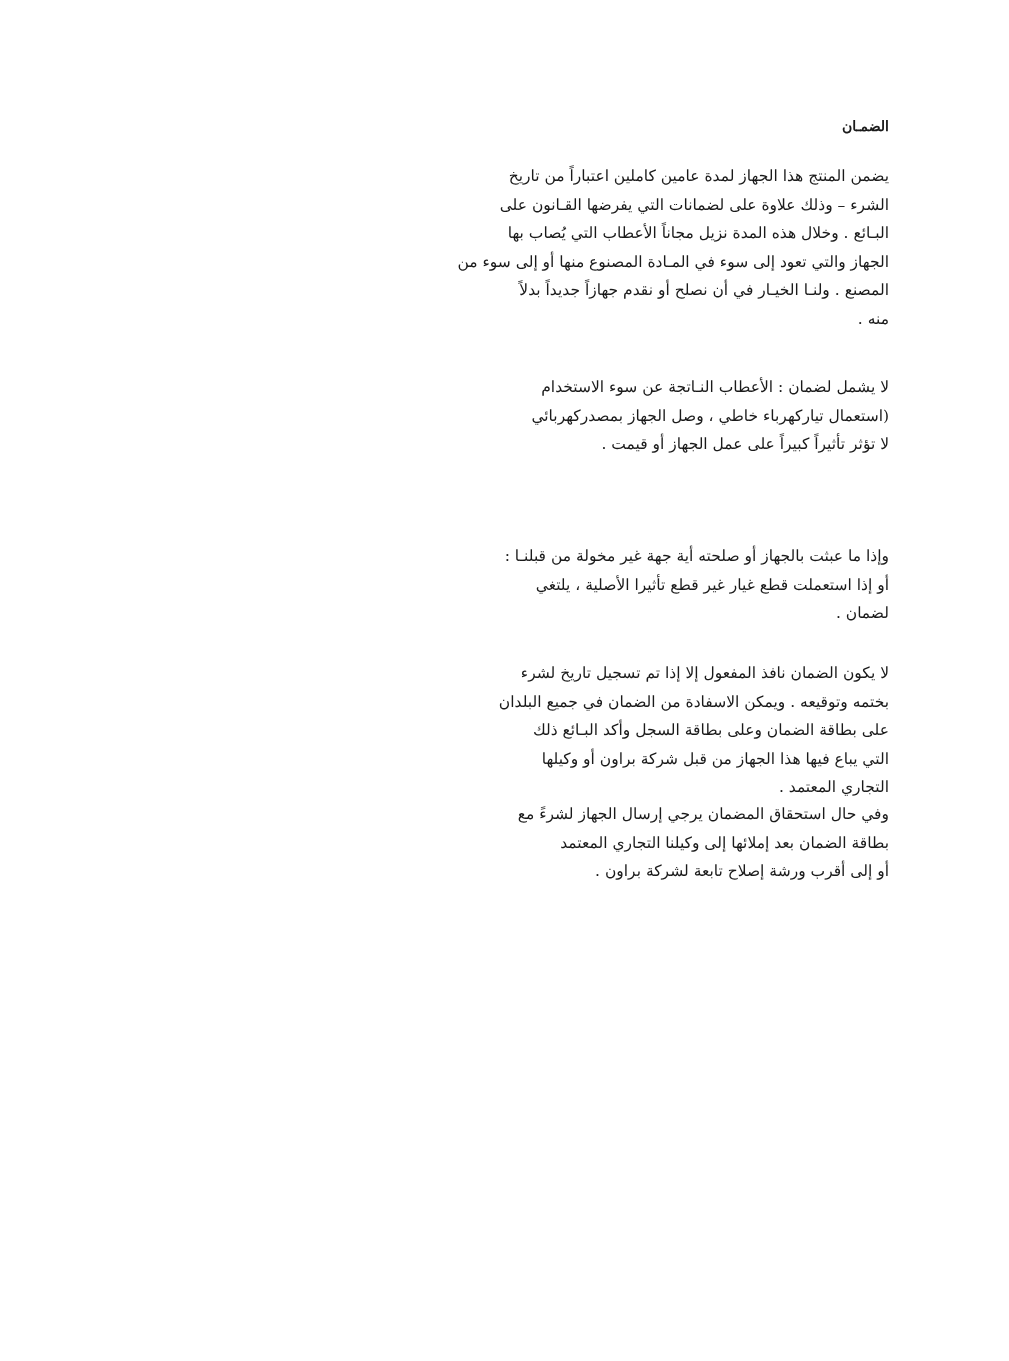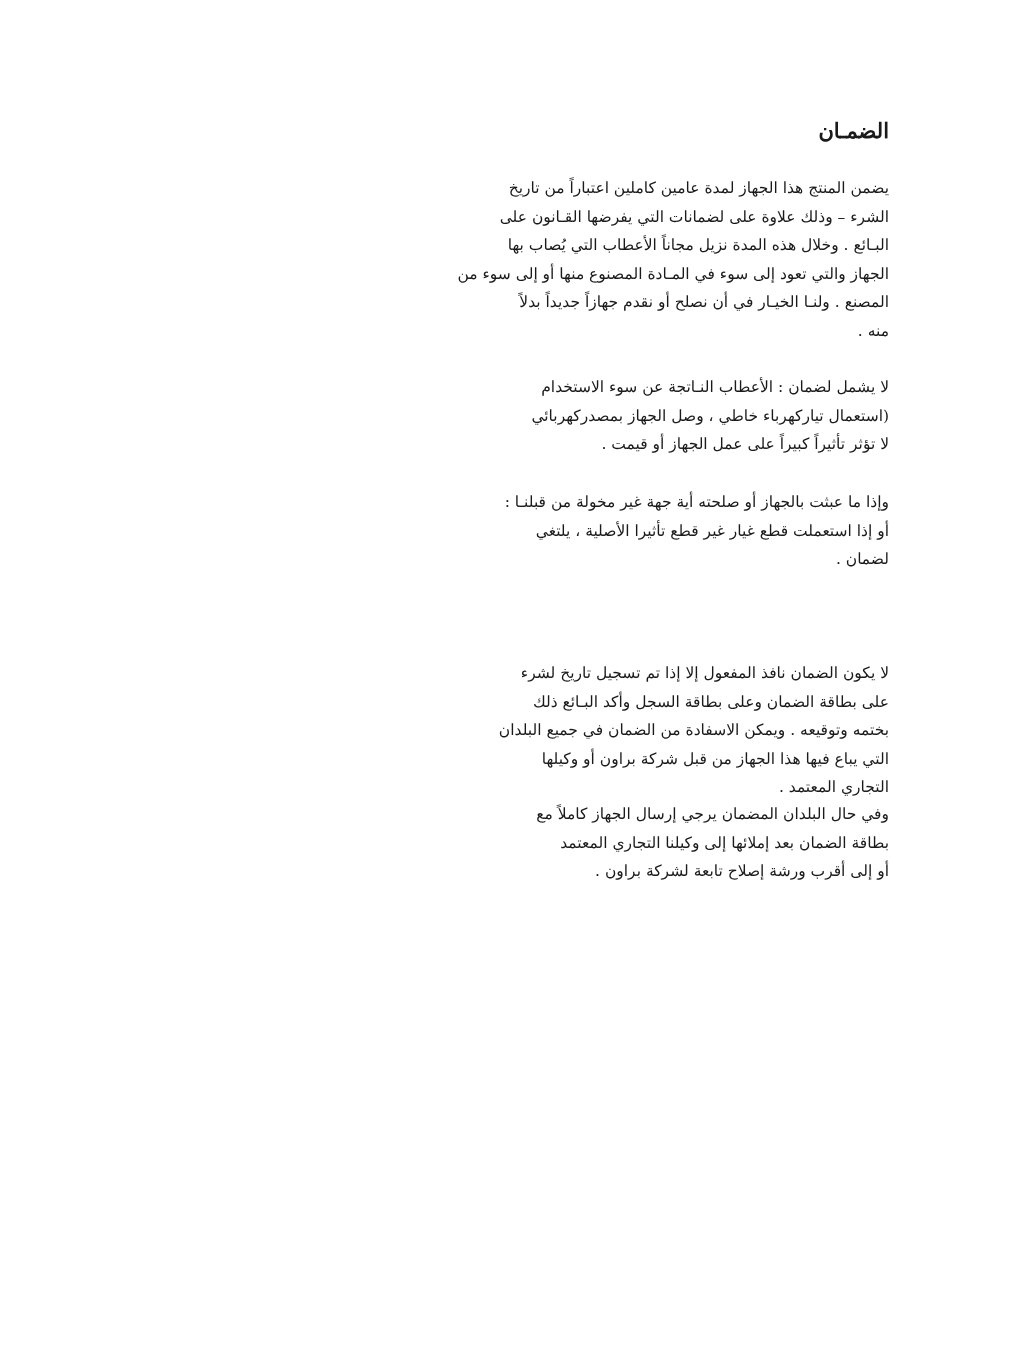--- a/index.html
+++ b/index.html
@@ -4,26 +4,26 @@
   <style>
     html, body { margin: 0; padding: 0; background: #ffffff; }
     body { width: 1009px; height: 1361px; position: relative; overflow: hidden; }
     .page { position: absolute; left: 0; top: 0; width: 1009px; height: 1361px; background: #fff; }
     .col {
       position: absolute; right: 120px; width: 380px;
       direction: rtl; text-align: right;
       font-family: "DejaVu Serif", "Liberation Serif", serif;
       color: #1a1a1a;
     }
-    .title { top: 118px; font-size: 21px; font-weight: bold; }
+    .title { top: 118px; font-size: 14px; font-weight: bold; }
     .para { font-size: 15.5px; line-height: 28.6px; }
     .line { display: block; white-space: nowrap; }
-    #p1 { top: 174px; }
+    #p1 { top: 162px; }
     #p2 { top: 373px; }
-    #p3 { top: 488px; }
+    #p3 { top: 542px; }
     #p4 { top: 659px; }
     #p5 { top: 800px; }
   </style>
 </head>
 <body>
 
 <div class="page">
   <div class="col title">الضمـان</div>
 
   <div class="col para" id="p1">
@@ -42,24 +42,24 @@
   </div>
 
   <div class="col para" id="p3">
     <span class="line">وإذا ما عبثت بالجهاز أو صلحته أية جهة غير مخولة من قبلنـا :</span>
     <span class="line">أو إذا استعملت قطع غيار غير قطع تأثيرا الأصلية ، يلتغي</span>
     <span class="line">لضمان .</span>
   </div>
 
   <div class="col para" id="p4">
     <span class="line">لا يكون الضمان نافذ المفعول إلا إذا تم تسجيل تاريخ لشرء</span>
+    <span class="line">بختمه وتوقيعه . ويمكن الاسفادة من الضمان في جميع البلدان</span>
     <span class="line">على بطاقة الضمان وعلى بطاقة السجل وأكد البـائع ذلك</span>
-    <span class="line">بختمه وتوقيعه . ويمكن الاسفادة من الضمان في جميع البلدان</span>
     <span class="line">التي يباع فيها هذا الجهاز من قبل شركة براون أو وكيلها</span>
     <span class="line">التجاري المعتمد .</span>
   </div>
 
   <div class="col para" id="p5">
-    <span class="line">وفي حال البلدان المضمان يرجي إرسال الجهاز كاملاً مع</span>
+    <span class="line">وفي حال استحقاق المضمان يرجي إرسال الجهاز لشرءً مع</span>
     <span class="line">بطاقة الضمان بعد إملائها إلى وكيلنا التجاري المعتمد</span>
     <span class="line">أو إلى أقرب ورشة إصلاح تابعة لشركة براون .</span>
   </div>
 </div>
 
 </body></html>

